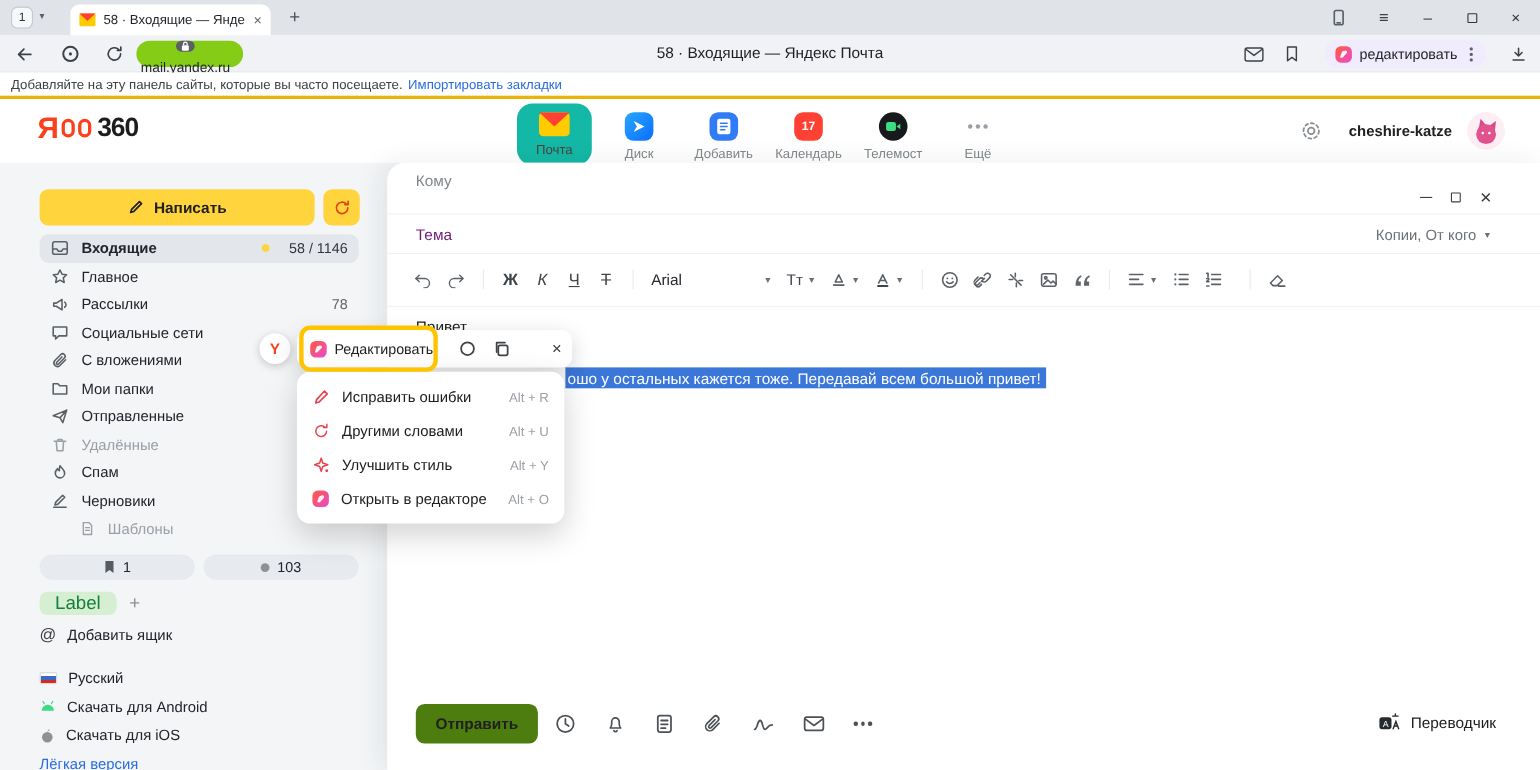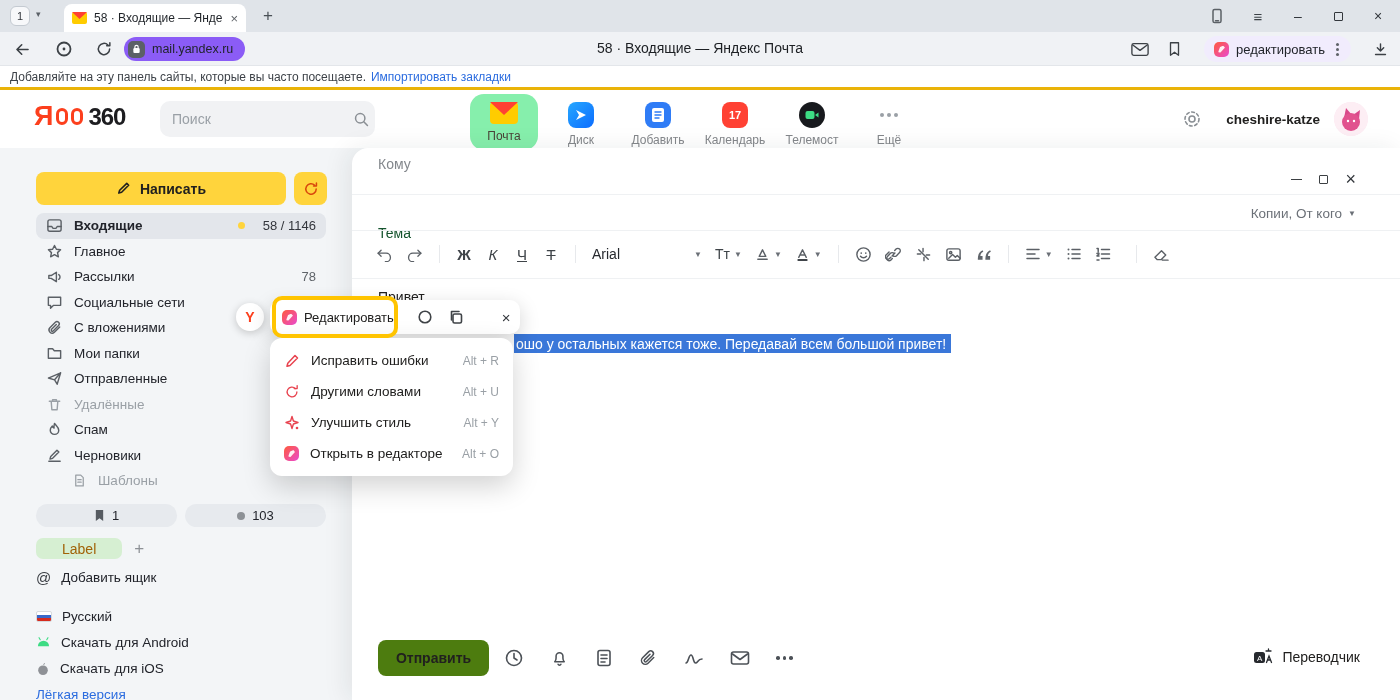--- a/index.html
+++ b/index.html
@@ -18,21 +18,21 @@
   .tab-close { color:#5f6368; font-size:13px; line-height:1; }
   .newtab { position:absolute; left:256px; top:4px; font-size:17px; color:#4a5056; width:24px; height:24px; display:flex; align-items:center; justify-content:center; }
   .tb-ico { position:absolute; top:6px; width:22px; height:20px; display:flex; align-items:center; justify-content:center; color:#3c4146; }
   .hamburger { font-size:15px; }
   .winbtn { position:absolute; top:0; width:40px; height:32px; display:flex; align-items:center; justify-content:center; color:#33373c; font-size:14px; }
   .maxbox { width:9px; height:9px; border:1.3px solid #33373c; border-radius:1px; }
 
   
   .addrbar { position:absolute; left:0; top:32px; width:1400px; height:34px; background:#f0f2f5; border-bottom:1px solid #e3e6ea; }
   .a-ico { position:absolute; top:5px; width:24px; height:24px; display:flex; align-items:center; justify-content:center; }
-  .urlpill { position:absolute; left:124px; top:5px; height:24px; background:#8b5cf6; border-radius:12px; display:flex; align-items:center; padding:0 12px 0 4px; gap:7px; }
+  .urlpill { position:absolute; left:124px; top:5px; height:24px; background:#84cc16; border-radius:12px; display:flex; align-items:center; padding:0 12px 0 4px; gap:7px;flex-direction:column; }
   .lockbadge { width:17px; height:17px; border-radius:5px; background:#5b6066; display:flex; align-items:center; justify-content:center; }
   .urltext { font-size:12.5px; color:#1f2328; }
   .pagetitle { position:absolute; left:300px; right:300px; top:8px; text-align:center; font-size:14px; color:#1c1f23; }
   .editpill { position:absolute; left:1204px; top:4px; height:26px; border-radius:13px; background:#f1ecfd; display:flex; align-items:center; padding:0 8px 0 10px; gap:7px; }
   .editpill-label { font-size:13px; color:#21242a; }
   .gpt-ico { width:15px; height:15px; border-radius:5px; background:linear-gradient(135deg,#ff5a3c,#e94bd0); position:relative; flex:none; }
   .gpt-ico::after { content:""; position:absolute; left:4px; top:4px; width:7px; height:7px; border-radius:2px; background:rgba(255,255,255,.92); clip-path:polygon(0 100%, 30% 20%, 80% 0, 100% 30%, 35% 100%); }
   .vdots { width:3px; height:3px; border-radius:50%; background:#5f6368; box-shadow:0 -5px 0 #5f6368, 0 5px 0 #5f6368; margin:0 4px; }
 
   
@@ -43,21 +43,21 @@
   .apphead { position:absolute; left:0; top:90px; width:1400px; height:58px; background:#fff; }
   .logo { position:absolute; left:34px; top:13px; display:flex; align-items:center; gap:3px; }
   .logo-ya { color:#fc3f1d; font-weight:800; font-size:27px; line-height:1; }
   .logo-sq { width:12px; height:17px; border:3.5px solid #fc3f1d; border-radius:7px; }
   .logo-360 { color:#1d1d20; font-weight:800; font-size:24px; letter-spacing:-1px; line-height:1; margin-left:2px; }
   .search { position:absolute; left:160px; top:11px; width:215px; height:36px; background:#f1f2f4; border-radius:10px; display:flex; align-items:center; padding:0 12px; }
   .search input { flex:1; border:none; background:transparent; outline:none; font-size:14px; font-family:inherit; color:#21201f; }
   .search input::placeholder { color:#9aa0a6; }
   .services { position:absolute; left:470px; top:4px; display:flex; gap:9px; align-items:flex-start; }
   .svc { width:68px; display:flex; flex-direction:column; align-items:center; gap:5px; padding-top:8px; font-size:12px; color:#84878b; }
-  .svc-active { background:#86efac; border-radius:14px; padding:8px 0 7px; }
+  .svc-active { background:#14b8a6; border-radius:14px; padding:8px 0 7px; }
   .svc-active .svc-label { color:#4a4538; }
   .ico26 { width:26px; height:26px; border-radius:8px; display:flex; align-items:center; justify-content:center; }
   .cal { background:#ff4133; color:#fff; font-size:11px; font-weight:700; }
   .tele { background:#17191d; border-radius:50%; }
   .more-dots { height:26px; display:flex; align-items:center; gap:3px; }
   .more-dots i { width:4px; height:4px; border-radius:50%; background:#9aa0a6; }
   .user-cluster { position:absolute; right:32px; top:12px; display:flex; align-items:center; gap:14px;justify-content:space-between; }
   .username { font-size:13.5px; font-weight:700; color:#21201f; margin-left:10px; }
   .avatar { width:34px; height:34px; border-radius:50%; background:#fde8f1; overflow:hidden; display:flex; align-items:center; justify-content:center; }
 
@@ -72,37 +72,37 @@
   .side-item.muted, .side-item.muted .slabel { color:#9aa0a6; }
   .side-item.muted .ic { stroke:#9aa0a6; }
   .side-item.indent { padding-left:36px; }
   .sspacer { flex:1; }
   .sdot { width:7px; height:7px; border-radius:50%; background:#ffd43c; margin-right:7px; }
   .scount { font-size:13px; color:#33363c; font-weight:400; }
   .pillrow { position:absolute; left:36px; top:504px; display:flex; gap:8px; }
   .spill { width:141px; height:23px; background:#e7eaee; border-radius:12px; display:flex; align-items:center; justify-content:center; gap:7px; font-size:13px; color:#22242b; }
   .graydot { width:8px; height:8px; border-radius:50%; background:#8d9196; }
   .labelrow { position:absolute; left:36px; top:538px; display:flex; align-items:center; gap:12px; }
-  .label-tag { height:21px; padding:0 26px; background:#d6efd2; border-radius:7px; font-size:14px; color:#a16207; display:flex; align-items:center; }
+  .label-tag { height:21px; padding:0 14px; background:#d6efd2; border-radius:7px; font-size:17px; color:#15803d; display:flex; align-items:center; }
   .label-plus { color:#8d9196; font-size:17px; }
   .addbox { position:absolute; left:36px; top:569px; display:flex; align-items:center; gap:10px; font-size:13.5px; color:#22242b; }
   .at-icon { font-size:15px; color:#3c4046; }
   .sfoot { position:absolute; left:36px; top:608px; display:flex; flex-direction:column; gap:10px; font-size:13.5px; color:#22242b; }
   .sfoot-row { display:flex; align-items:center; gap:10px; height:16px; }
   .flag { width:16px; height:11px; border-radius:2px; background:linear-gradient(#fff 33%, #3968c8 33% 66%, #d52b1e 66%); border:0.5px solid #d6d9dd; }
   .blue-link { color:#2b6cdf; }
 
   
   .compose { position:absolute; left:352px; top:148px; width:1048px; height:552px; background:#fff; border-top-left-radius:16px; box-shadow:-6px 0 24px rgba(31,35,41,.08); }
   .win-ctrls { position:absolute; right:44px; top:22px; display:flex; align-items:center; gap:17px; color:#3c4043; }
   .mini { width:11px; border-top:1.6px solid #3c4043; }
   .expand { width:9px; height:9px; border:1.4px solid #3c4043; border-radius:1px; }
   .wclose { font-size:18px; line-height:1; color:#33373c; }
   .row-to { position:absolute; left:26px; top:8px; font-size:14px; color:#83878c; }
-  .row-subj { position:absolute; left:26px; top:57px; font-size:14px; color:#14532d;margin-top:20px; }
+  .row-subj { position:absolute; left:26px; top:57px; font-size:14px; color:#701a75; }
   .cc { position:absolute; right:44px; top:58px; display:flex; align-items:center; gap:6px; font-size:13.5px; color:#6b7077; }
   .chev { font-size:8px; color:#6b7077; }
   .sep { position:absolute; left:0; right:0; height:1px; background:#eff1f3; }
   .toolbar { position:absolute; left:24px; right:24px; top:82px; height:48px; display:flex; align-items:center; gap:13px; color:#60656b; }
   .tdiv { width:1px; height:18px; background:#e7e9ec; margin:0 3px; }
   .fmt { font-size:15px; color:#3f4449; width:16px; text-align:center; }
   .f-b { font-weight:700; }
   .f-u { text-decoration:underline; }
   .f-s { text-decoration:line-through; }
   .fontname { font-size:14px; color:#26292e; display:flex; align-items:center; gap:6px; width:110px; }
@@ -216,29 +216,20 @@
     <span class="bk-link">Импортировать закладки</span>
   </div>
 
   <div class="apphead">
     <div class="logo">
       <span class="logo-ya">Я</span>
       <span class="logo-sq"></span>
       <span class="logo-sq"></span>
       <span class="logo-360">360</span>
     </div>
-    <div class="search">
-      <input placeholder="Поиск" style="">
-      <span>
-        <svg width="17" height="17" viewBox="0 0 20 20" class="ic" style="stroke:#8a8f94;stroke-width:1.8">
-            <circle cx="8.5" cy="8.5" r="5.5"></circle>
-            <path d="M12.7 12.7L17 17"></path>
-          </svg>
-      </span>
-    </div>
     <div class="services">
       <div class="svc svc-active">
         <span>
           <svg width="28" height="22" viewBox="0 0 28 22">
               <rect width="28" height="22" rx="4" fill="#ffcc00"></rect>
               <polygon points="0,0 28,0 14,13" fill="#ff4133"></polygon>
             </svg>
         </span>
         <span class="svc-label">Почта</span>
       </div>

